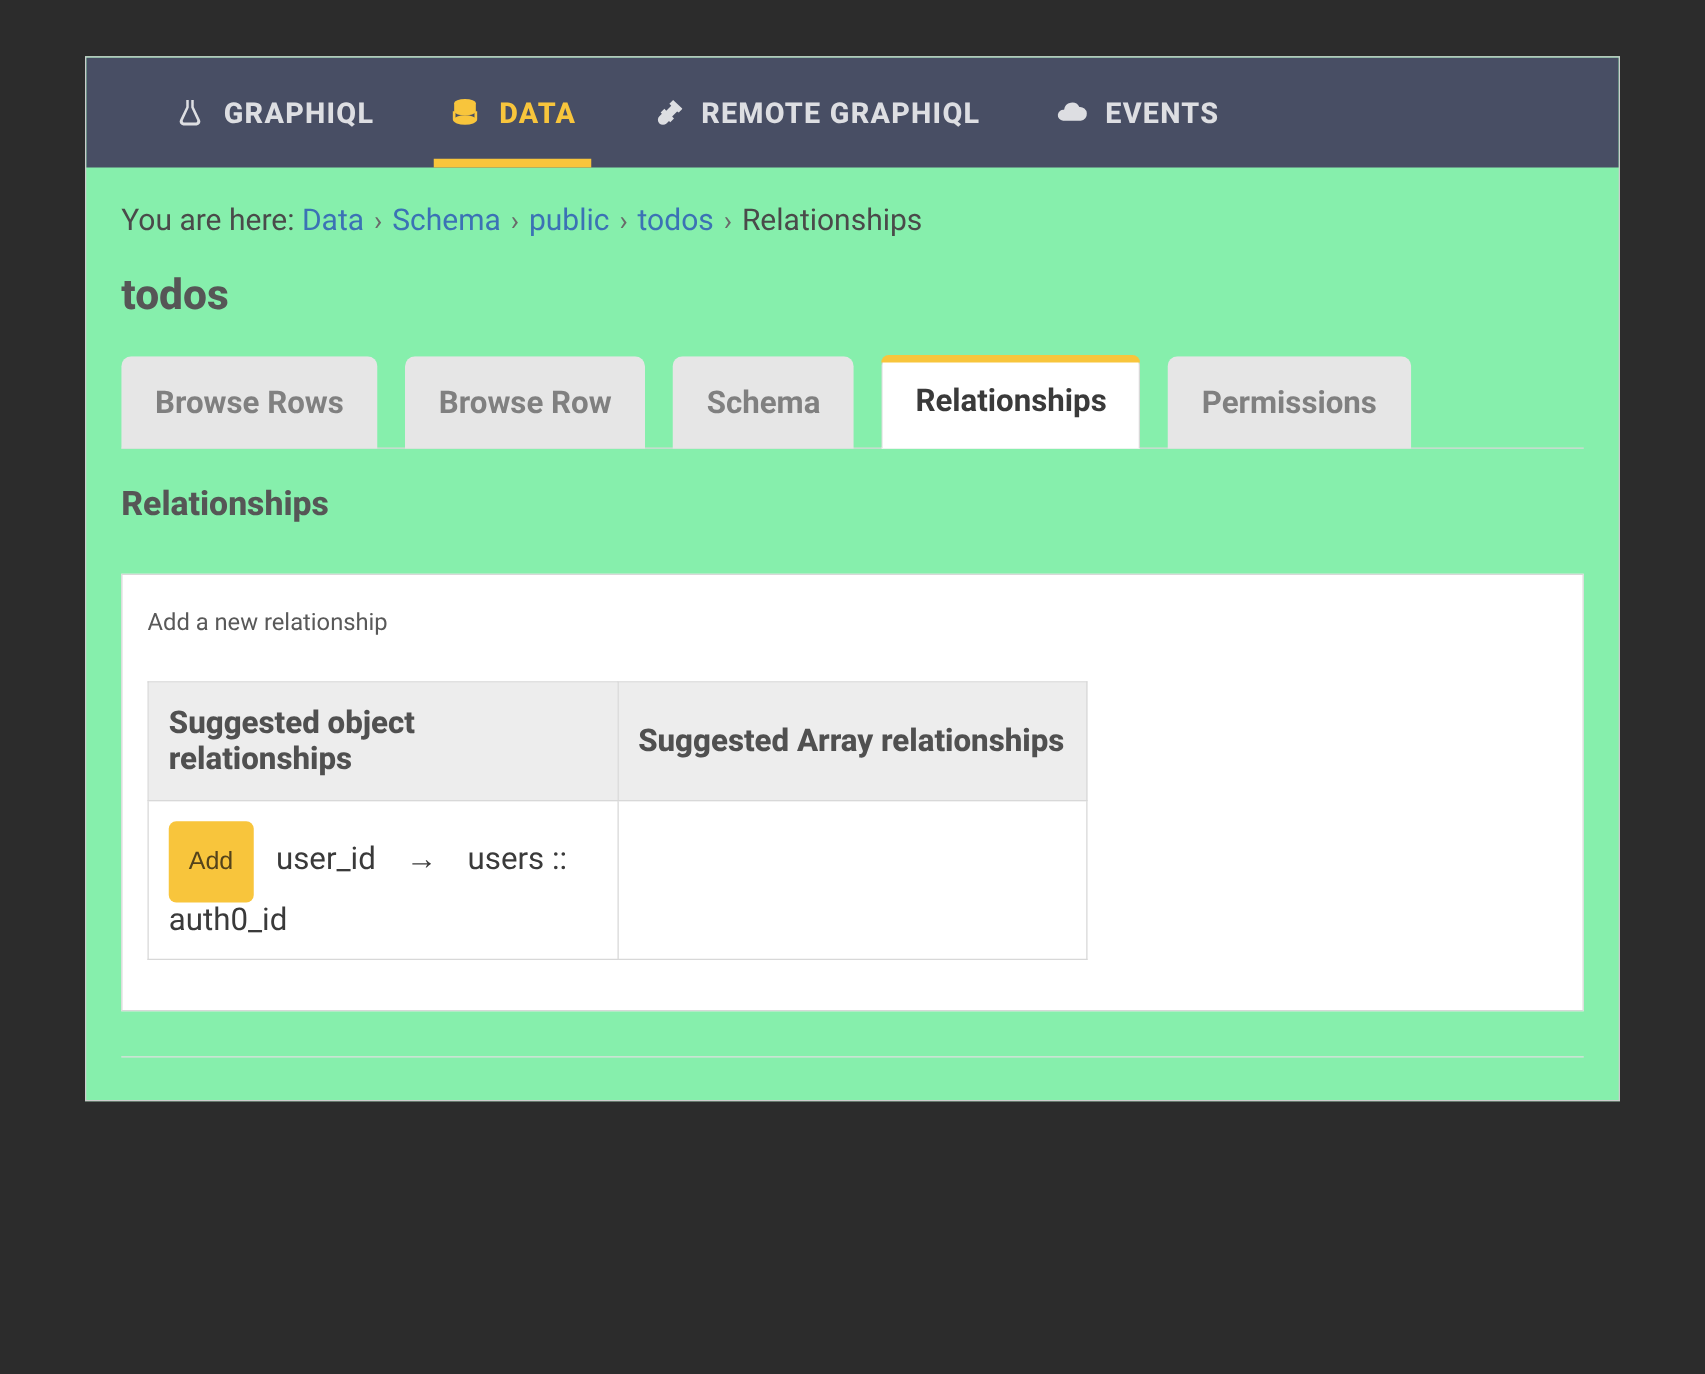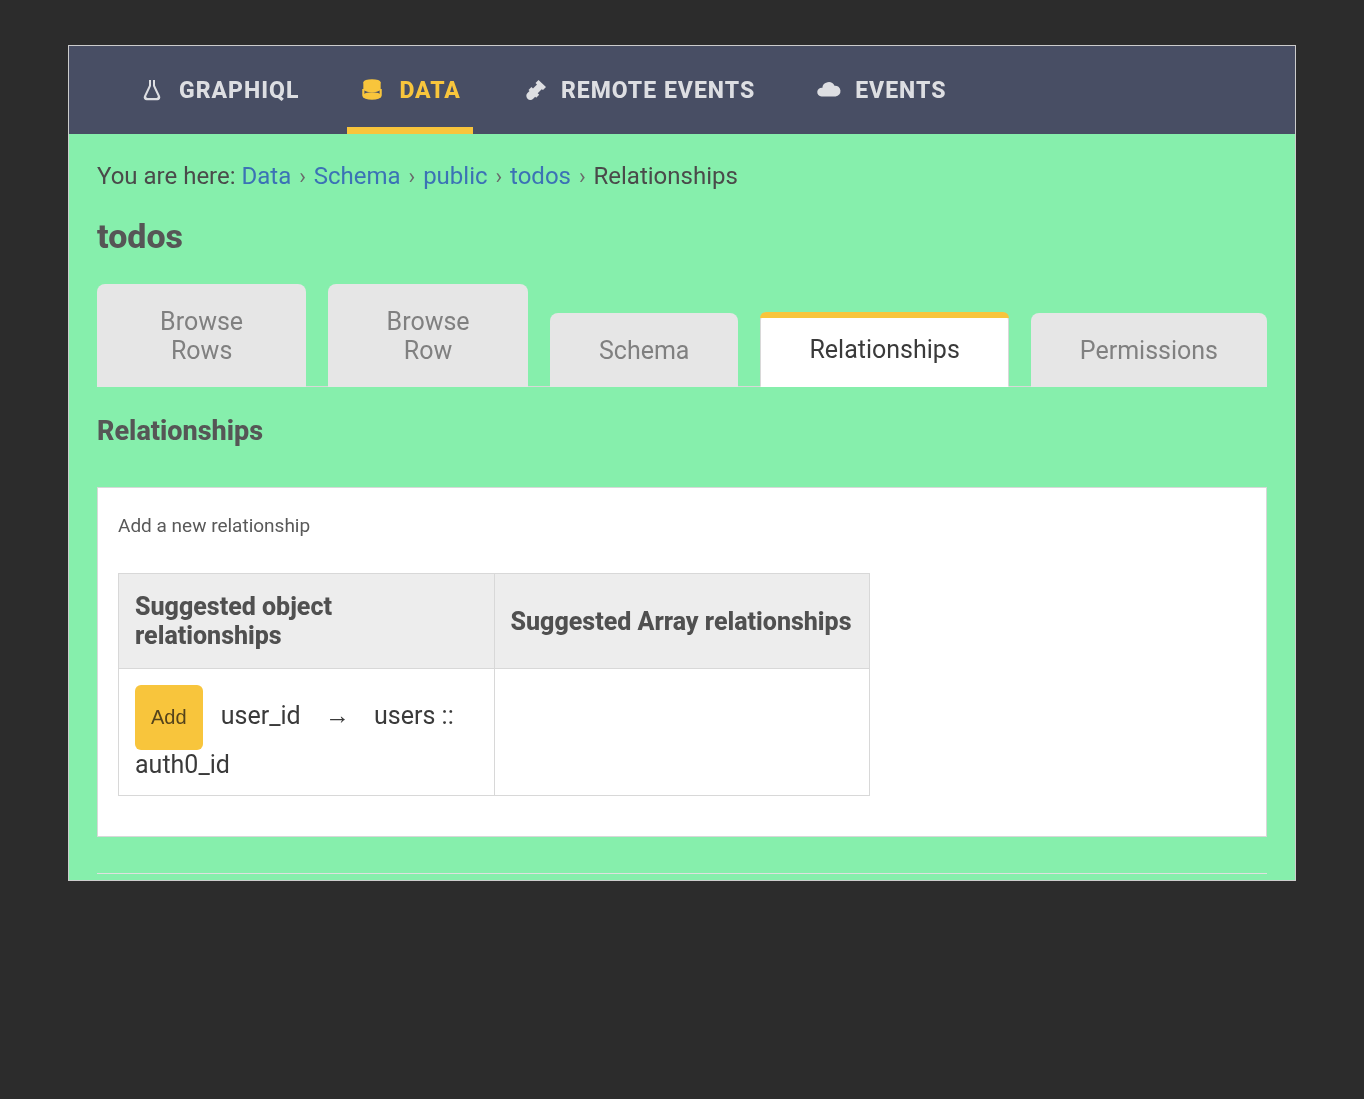--- a/index.html
+++ b/index.html
@@ -83,30 +83,29 @@
   }
   .tabs {
     display: flex;
     gap: 22px;
     align-items: flex-end;
     border-bottom: 1px solid #d8d8d8;
   }
   .tab {
     background: #e6e6e6;
     border-radius: 8px 8px 0 0;
-    padding: 22px 48px;
-    font-size: 25px;
-    font-weight: 400;
+    padding: 22px 26px;
+    font-size: 25px;
+    font-weight: 700;
     color: #808080;
     cursor: pointer;
     position: relative;
     border: 1px solid transparent;
     border-bottom: none;
     margin-bottom: -1px;
-    text-align: center;
   }
   .tab.active {
     background: #fff;
     color: #3a3a3a;
     border: 1px solid #d8d8d8;
     border-bottom: 1px solid #fff;
   }
   .tab.active::before {
     content: "";
     position: absolute;
@@ -204,21 +203,21 @@
           </svg>
       </span>
       <span>DATA</span>
     </div>
     <div class="nav-item">
       <span class="nav-icon">
         <svg viewBox="0 0 24 24" width="24" height="24" fill="#dddee2">
             <path d="M16.5 2l-3 3 1.5 1.5-4 4L9.5 9l-3 3 1 1-2 2a4 4 0 0 0 0 5.7 4 4 0 0 0 5.7 0l2-2 1 1 3-3-1.5-1.5 4-4L21 12l3-3-7.5-7z"></path>
           </svg>
       </span>
-      <span>REMOTE EVENTS</span>
+      <span>REMOTE GRAPHIQL</span>
     </div>
     <div class="nav-item">
       <span class="nav-icon">
         <svg viewBox="0 0 24 24" width="28" height="28" fill="#dddee2">
             <path d="M19 18H6a4 4 0 1 1 .7-7.95A6 6 0 0 1 18 8a5 5 0 0 1 1 10z"></path>
           </svg>
       </span>
       <span>EVENTS</span>
     </div>
   </div>

